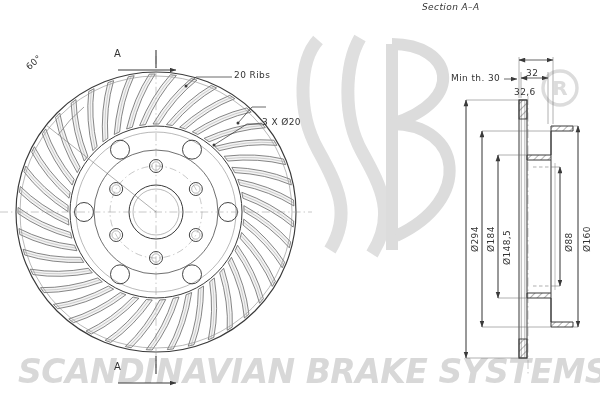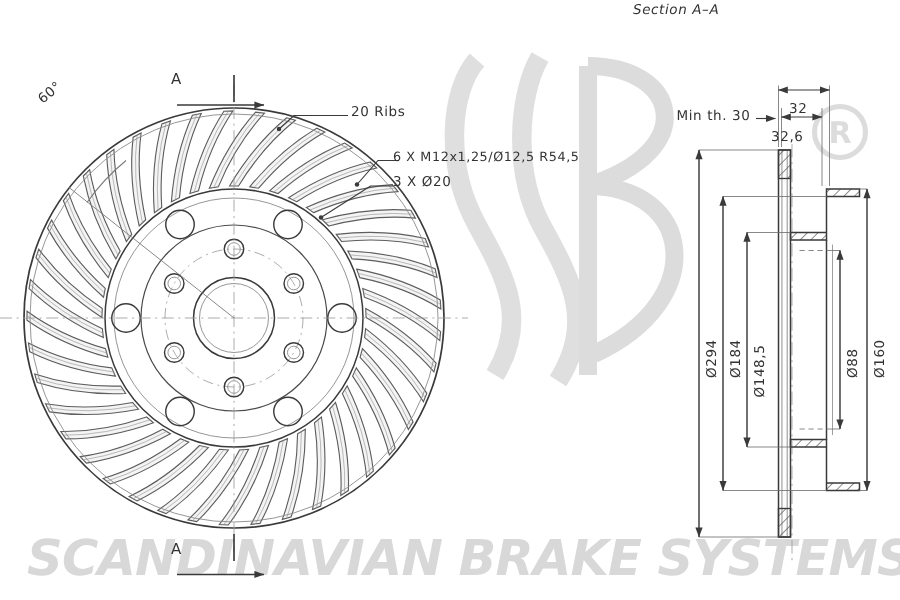--- a/index.html
+++ b/index.html
@@ -532,21 +532,20 @@
 
   <div class="lbl" style="left:422px; top:2px;font-style:italic;">Section  A–A</div>
 
   <div class="lbl" style="left:114px; top:48px; font-size:10px;">A</div>
   <div class="lbl" style="left:114px; top:361px; font-size:10px;">A</div>
 
   <div class="lbl vert" style="left:24px; top:64px; transform:rotate(-40deg);">60°</div>
 
   <div class="lbl" style="left:234px; top:70px;">20  Ribs</div>
 
-  <div class="lbl sm" style="left:262px; top:100px;">6  X  M12x1,25/Ø12,5    R54,5</div>
 
   <div class="lbl" style="left:262px; top:117px;">3  X  Ø20</div>
 
   <div class="lbl" style="left:514px; top:51px;margin-top:36px;">32,6</div>
   <div class="lbl" style="left:526px; top:68px;">32</div>
   <div class="lbl" style="left:451px; top:73px;">Min  th.  30</div>
 
   <div class="lbl vert" style="left:470px; top:252px; transform:rotate(-90deg);">Ø294</div>
   <div class="lbl vert" style="left:486px; top:252px; transform:rotate(-90deg);">Ø184</div>
   <div class="lbl vert" style="left:502px; top:265px; transform:rotate(-90deg);">Ø148,5</div>

